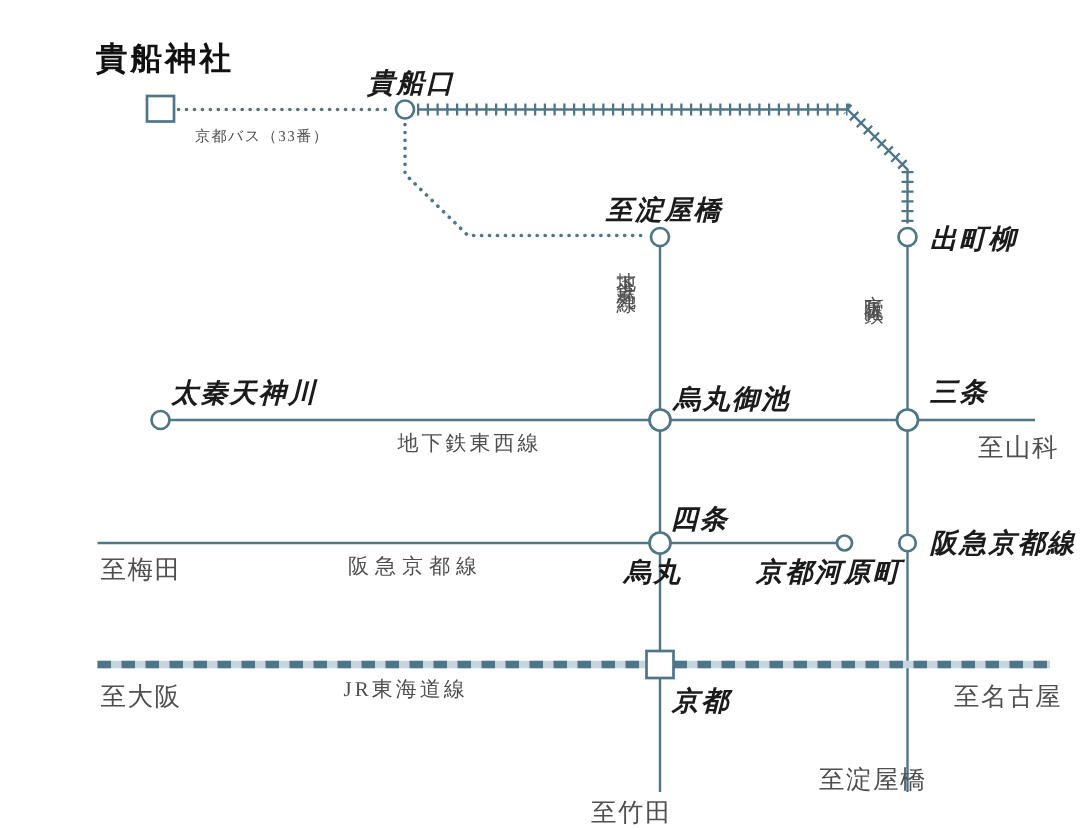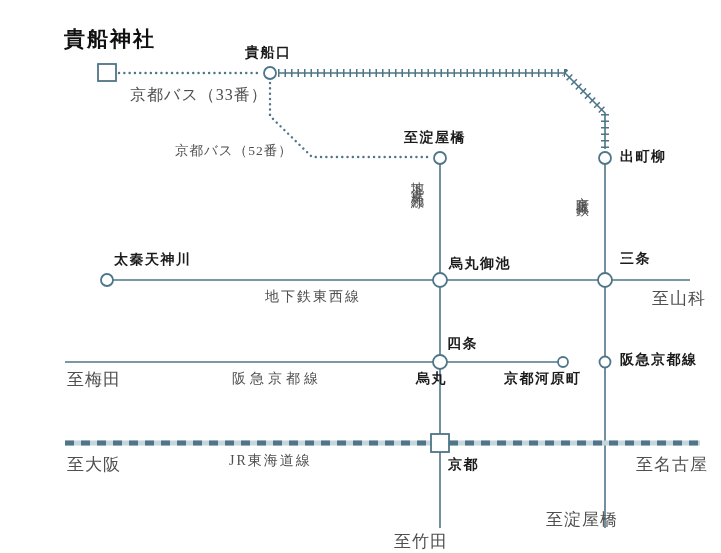--- a/index.html
+++ b/index.html
@@ -12,21 +12,21 @@
   .rail        { stroke:var(--line,#4e7588); stroke-width:1.6; fill:none; }
   .eizan-ticks { stroke:var(--line,#4e7588); stroke-width:8; stroke-dasharray:1.5 5; fill:none; }
   .busline     { stroke:var(--line,#4e7588); stroke-width:2.4; stroke-dasharray:0.1 5.2;
                  stroke-linecap:round; fill:none; }
   .jr-light    { stroke:#c6d6dd; stroke-width:5; fill:none; }
   .jr-dark     { stroke:var(--line,#4e7588); stroke-width:5; stroke-dasharray:9 7; fill:none; }
   .marker      { fill:#ffffff; stroke:var(--line,#4e7588); stroke-width:1.8; }
 
   .lbl { position:absolute; white-space:nowrap; line-height:1.15; }
   .title     { font-size:21px; font-weight:bold; color:#111111; letter-spacing:2px; }
-  .station   { font-size:14px; font-weight:bold; color:var(--station-text,#1b1b1b); letter-spacing:1.5px; }
+  .station   { font-size:18px; font-weight:bold; color:var(--station-text,#1b1b1b); letter-spacing:1.5px;font-style:italic; }
   .line-name { font-size:14px; color:var(--line-text,#4f4f4f); letter-spacing:2px; }
   .direction { font-size:17px; color:var(--line-text,#4f4f4f); letter-spacing:1px; }
   .vertical  { writing-mode:vertical-rl; letter-spacing:3px; }
 </style>
 </head>
 <body>
 
 <div id="stage">
 
   <svg id="map-svg" width="721" height="553" viewBox="0 0 721 553">
@@ -69,22 +69,21 @@
   <div class="lbl station" style="left:620px; top:149px">出町柳</div>
   <div class="lbl station" style="left:114px; top:252px">太秦天神川</div>
   <div class="lbl station" style="left:449px; top:256px">烏丸御池</div>
   <div class="lbl station" style="left:620px; top:251px">三条</div>
   <div class="lbl station" style="left:447px; top:336px">四条</div>
   <div class="lbl station" style="left:416px; top:371px">烏丸</div>
   <div class="lbl station" style="left:504px; top:371px">京都河原町</div>
   <div class="lbl station" style="left:620px; top:352px">阪急京都線</div>
   <div class="lbl station" style="left:448px; top:457px">京都</div>
 
-  <div class="lbl line-name" style="left:130px; top:86px; font-size:16px; letter-spacing:1px">京都バス（33番）</div>
-  <div class="lbl line-name" style="left:175px; top:143px; font-size:13.5px; letter-spacing:1px">京都バス（52番）</div>
+  <div class="lbl line-name" style="left:130px; top:86px; font-size:10px; letter-spacing:1px">京都バス（33番）</div>
   <div class="lbl line-name vertical" style="left:409px; top:171px; font-size:13px">地下鉄烏丸線</div>
   <div class="lbl line-name vertical" style="left:574px; top:187px; font-size:13px; letter-spacing:2px">京阪電鉄</div>
   <div class="lbl line-name" style="left:265px; top:289px">地下鉄東西線</div>
   <div class="lbl line-name" style="left:232px; top:371px; letter-spacing:4px">阪急京都線</div>
   <div class="lbl line-name" style="left:229px; top:453px">JR東海道線</div>
 
   <div class="lbl direction" style="left:652px; top:289px">至山科</div>
   <div class="lbl direction" style="left:67px; top:370px">至梅田</div>
   <div class="lbl direction" style="left:67px; top:455px">至大阪</div>
   <div class="lbl direction" style="left:636px; top:455px">至名古屋</div>

